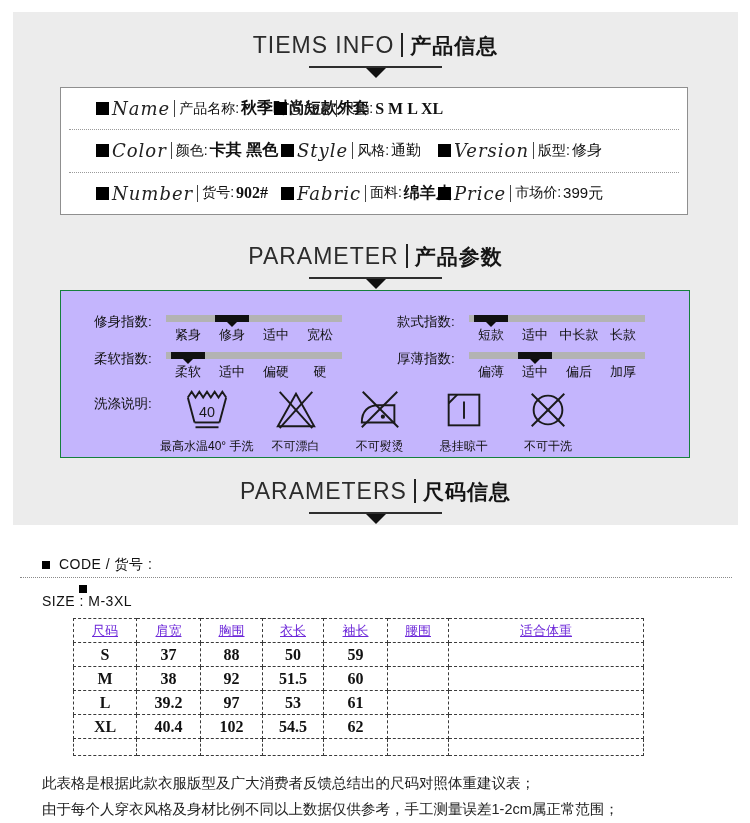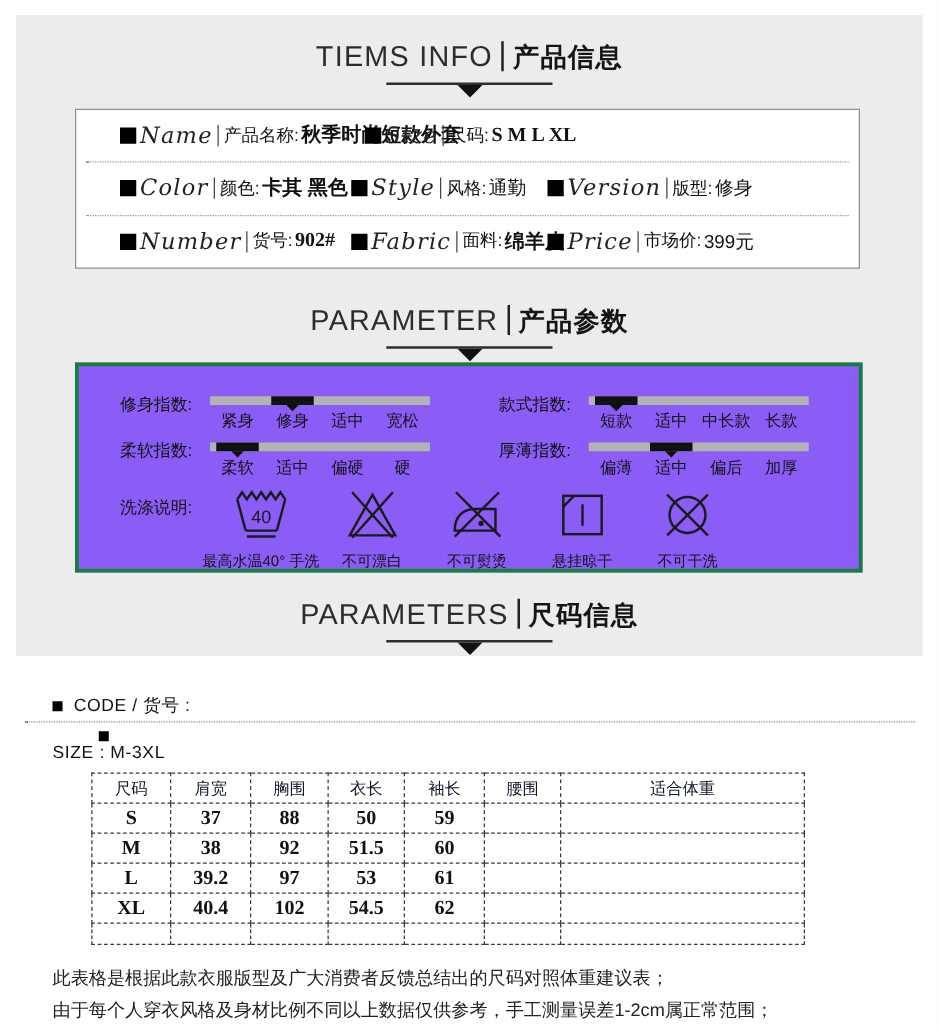--- a/index.html
+++ b/index.html
@@ -20,34 +20,34 @@
   .hline{position:relative;width:133px;margin:6px auto 0;border-top:2px solid #2e2e2e;}
   .tri{position:absolute;left:50%;top:0;margin-left:-10px;width:0;height:0;
        border-left:10px solid transparent;border-right:10px solid transparent;border-top:10px solid #111;}
 
   
   .info-box{position:absolute;left:47px;top:75px;width:628px;height:128px;background:#fff;
             border:1px solid #8f8f8f;display:flex;flex-direction:column;padding:0 8px;box-sizing:border-box;}
   .irow{flex:1;display:flex;align-items:center;padding-left:27px;}
   .irow.sep{border-bottom:1px dotted #9a9a9a;}
   .cell{display:inline-flex;align-items:center;white-space:nowrap;}
-  .cell.w-name{width:196px;text-align:right;}
+  .cell.w-name{width:178px;text-align:right;}
   .cell.w-c1{width:185px;}
   .cell.w-c2{width:157px;}
   .sq{display:inline-block;width:13px;height:13px;background:#000;margin-right:3px;flex:none;}
   .script{font-family:"DejaVu Serif","Liberation Serif",serif;font-style:italic;font-size:18px;color:#222;letter-spacing:1px;}
   .pipe{display:inline-block;width:1px;height:17px;background:#444;margin:0 4px;flex:none;}
   .cnl{font-size:14px;color:#111;}
   .val{font-size:15px;color:#111;margin-left:2px;}
   .val.boldval{font-weight:bold;font-size:16px;}
   .val.latin{font-family:"Liberation Serif","DejaVu Serif",serif;}
 
   
-  .param-box{position:absolute;left:47px;top:278px;width:630px;height:168px;background:#8b5cf6;
-             border:3px solid #15803d;box-sizing:border-box;}
+  .param-box{position:absolute;left:47px;top:278px;width:630px;height:168px;background:#c4b5fd;
+             border:1px solid #15803d;box-sizing:border-box;}
   .ind-grid{position:absolute;top:22px;left:33px;right:6px;display:grid;
             grid-template-columns:303px 1fr;row-gap:5px;}
   .indicator{display:flex;height:32px;}
   .ind-label{font-size:13.5px;color:#111;width:72px;padding-top:0;flex:none;}
   .bar-wrap{position:relative;width:176px;height:32px;flex:none;}
   .bar{position:absolute;left:0;top:2px;width:176px;height:7px;background:#b3b3b3;}
   .seg{position:absolute;top:2px;width:34px;height:7px;background:#0d0d0d;}
   .seg::after{content:"";position:absolute;left:50%;top:7px;margin-left:-5px;
               border-left:5px solid transparent;border-right:5px solid transparent;border-top:5px solid #0d0d0d;}
   .opts{position:absolute;left:0;top:13px;width:176px;display:flex;}
@@ -63,21 +63,21 @@
   
   .size-section{position:absolute;left:0;top:525px;width:750px;height:344px;background:#fff;}
   .tag-line{position:absolute;left:42px;display:flex;align-items:center;font-size:14px;color:#111;letter-spacing:0.5px;}
   .tag-line .bullet{display:inline-block;width:8px;height:8px;background:#000;margin-right:9px;flex:none;}
   .code-line{top:31px;}
   .size-line{top:60px;flex-direction:column;}
   .dotted-hr{position:absolute;left:20px;right:18px;top:52px;border-top:1px dotted #8a8a8a;}
 
   table.size-table{position:absolute;left:73px;top:93px;width:570px;border-collapse:collapse;table-layout:fixed;}
   .size-table th,.size-table td{border:1px dashed #3a3a3a;text-align:center;padding:0;overflow:hidden;}
-  .size-table th{font-size:13px;font-weight:normal;color:#0f172a;height:23px;}
+  .size-table th{font-size:13px;font-weight:normal;color:#6d28d9;height:23px;text-decoration:underline;}
   .size-table td{height:23px;font-family:"Liberation Serif","DejaVu Serif",serif;font-weight:bold;font-size:16px;color:#111;}
   .size-table tr.empty td{height:16px;}
 
   .notes{position:absolute;left:42px;top:245px;width:690px;}
   .notes p{margin:0;font-size:14.5px;color:#222;line-height:26px;}
 </style>
 </head>
 <body>
 
 <div class="gray-panel" style="background: rgb(236, 236, 236);">

